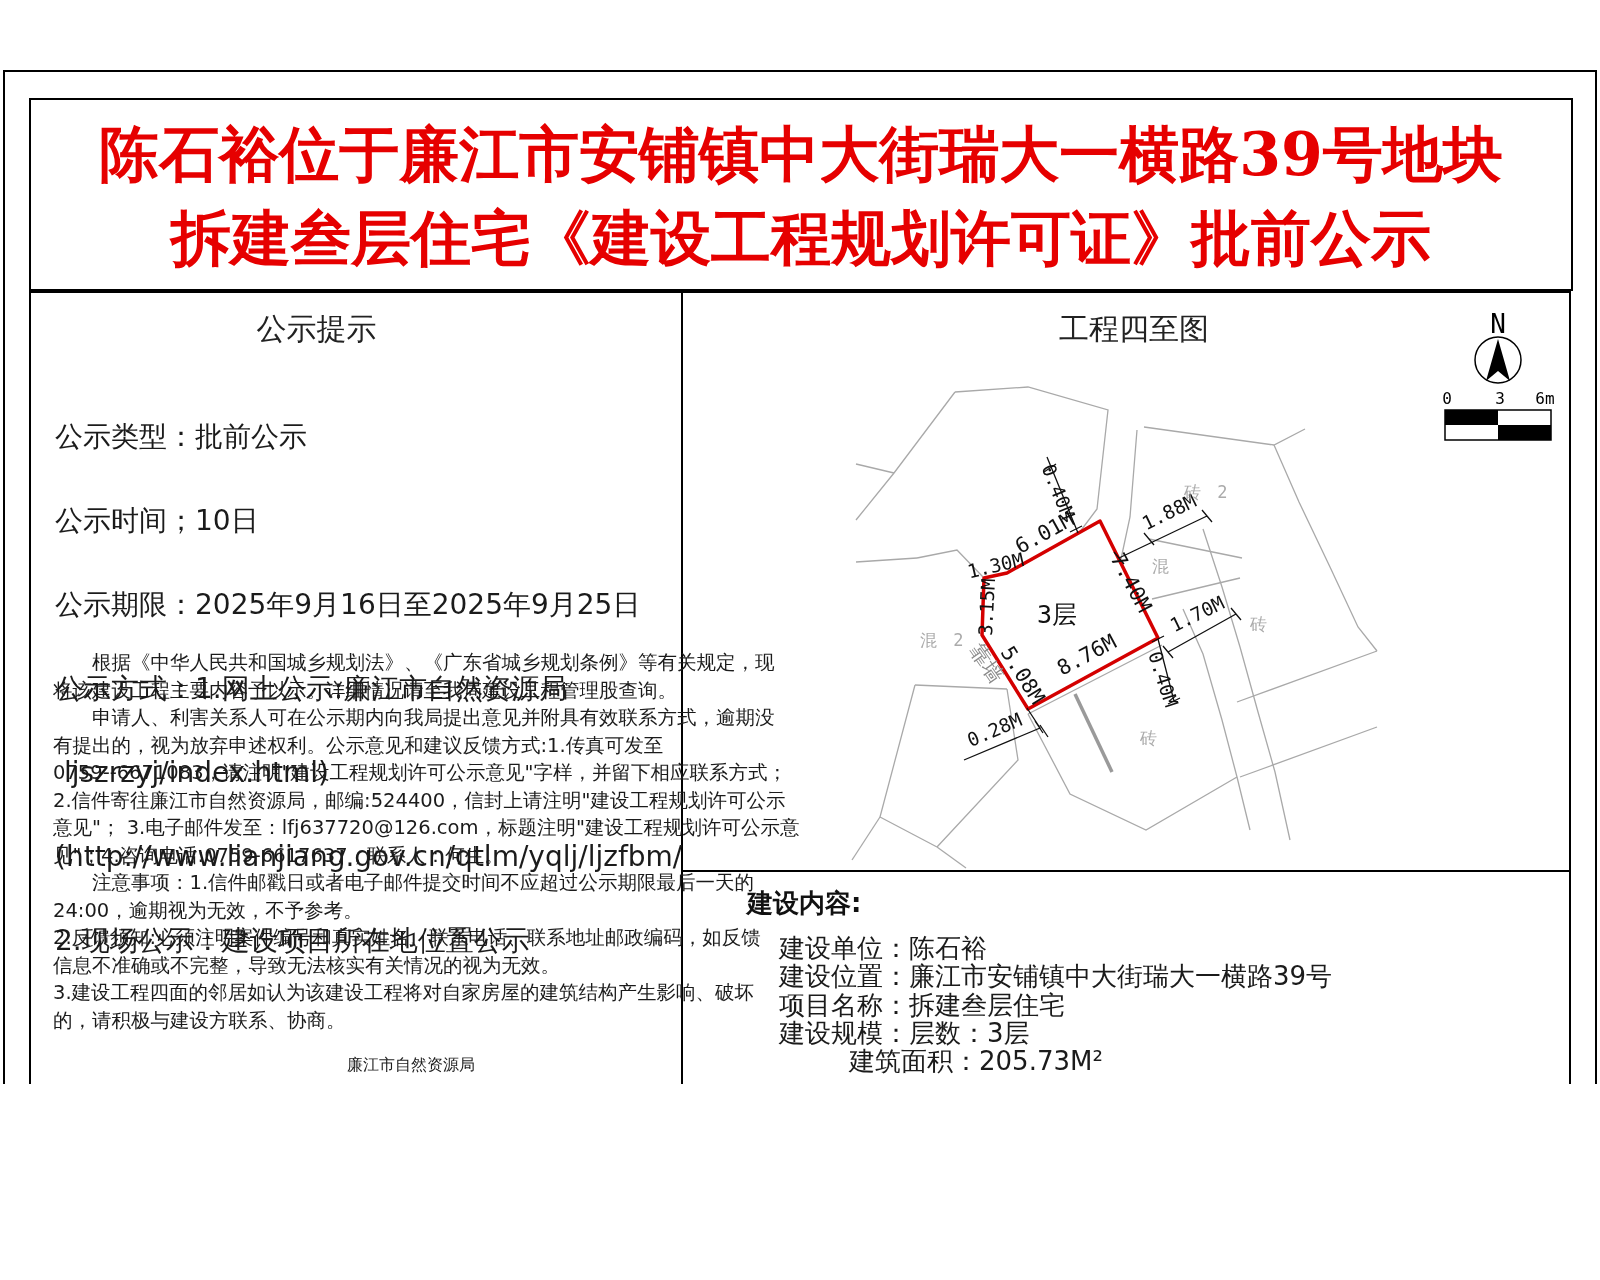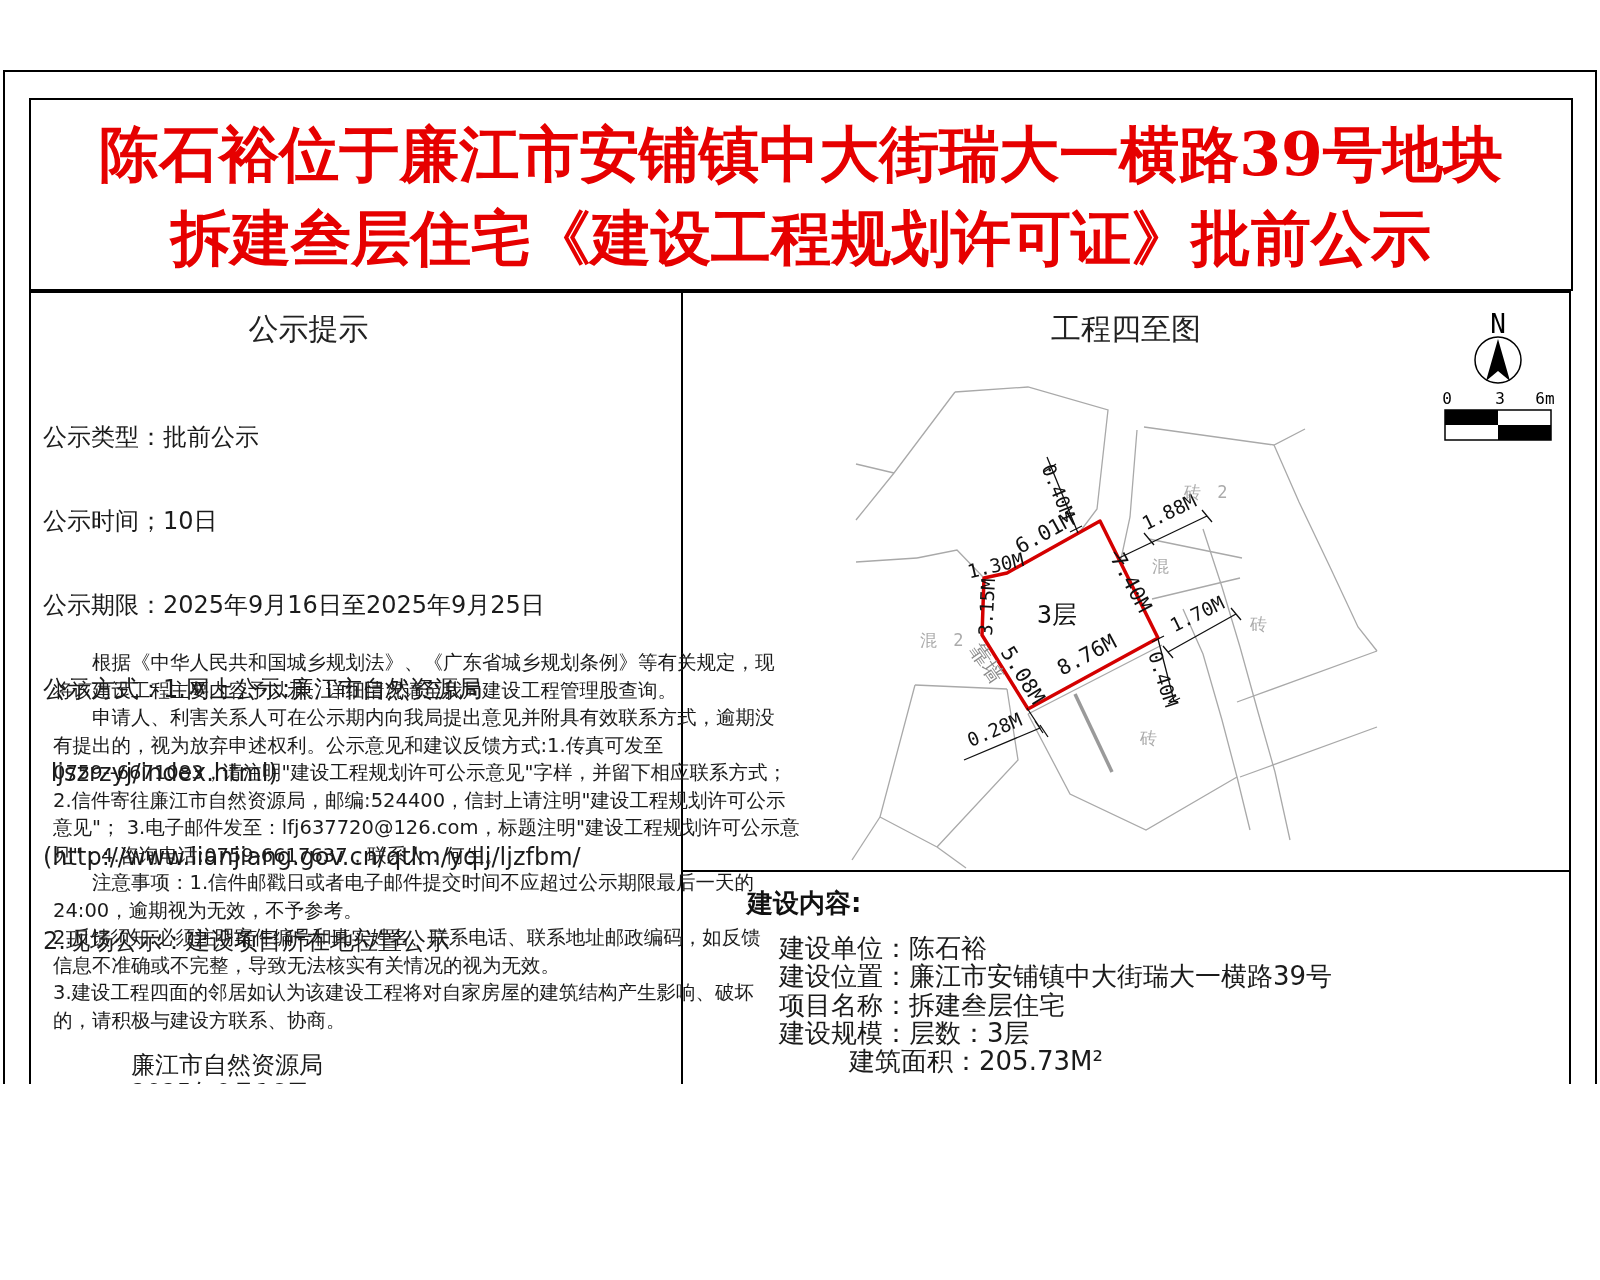--- a/index.html
+++ b/index.html
@@ -9,27 +9,27 @@
   .title-box{position:absolute;left:29px;top:98px;width:1540px;height:189px;border:2px solid #000;
              text-align:center;}
   .title-line{font-family:"DejaVu Serif",serif;font-weight:bold;color:#e60000;
               font-size:60px;line-height:84px;white-space:nowrap;}
   .title-box .t1{margin-top:12px;}
   .left-panel{position:absolute;left:29px;top:291px;width:650px;height:844px;border:2px solid #000;}
   .right-panel{position:absolute;left:683px;top:291px;width:886px;height:844px;border:2px solid #000;border-left:none;}
   .map-area{position:absolute;left:0;top:0;width:886px;height:577px;border-bottom:2px solid #000;}
   .content-area{position:absolute;left:0;top:579px;width:886px;height:265px;}
   .panel-heading{position:absolute;font-size:30px;color:#222;white-space:nowrap;}
-  .lp-heading{left:0;top:16px;width:555px;text-align:center;}
-  .mp-heading{left:0;top:16px;width:886px;text-align:center;}
-  .info-block{position:absolute;left:12px;top:74px;font-size:24px;line-height:28px;white-space:pre;}
+  .lp-heading{left:0;top:16px;width:555px;text-align:center;padding-left:8px;}
+  .mp-heading{left:0;top:16px;width:886px;text-align:center;padding-left:8px;}
+  .info-block{position:absolute;left:24px;top:74px;font-size:28px;line-height:28px;white-space:pre;}
   .para-block{position:absolute;left:22px;top:356px;width:615px;font-size:19.5px;line-height:27.5px;}
   .para-block div{white-space:pre;}
-  .signature{position:absolute;left:100px;top:758px;width:560px;
-             font-size:24px;line-height:28px;}
+  .signature{position:absolute;left:100px;top:758px;width:560px;text-align:center;
+             font-size:16px;line-height:28px;}
   .cc-heading{position:absolute;left:64px;top:14px;font-size:26px;color:#111;font-weight:bold;}
   .cc-items{position:absolute;left:96px;top:62px;font-size:26px;line-height:28.3px;}
   .cc-sub{padding-left:70px;}
   svg text{font-family:"DejaVu Sans Mono",monospace;}
   .dimtxt{fill:#111;font-size:19px;}
   .edgetxt{fill:#111;font-size:21px;}
   .graytxt{fill:#ababab;font-size:17px;letter-spacing:3px;}
 </style>
 </head>
 <body>

